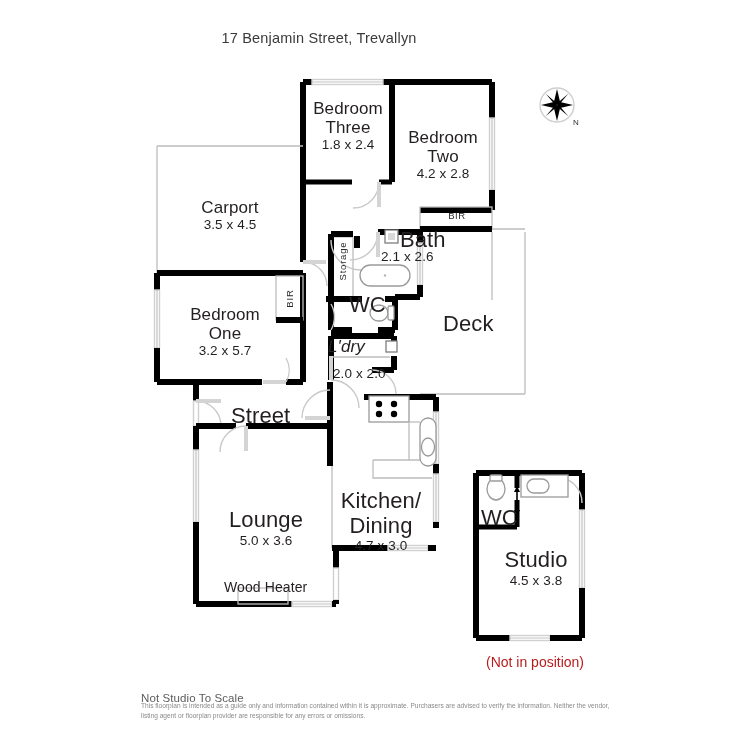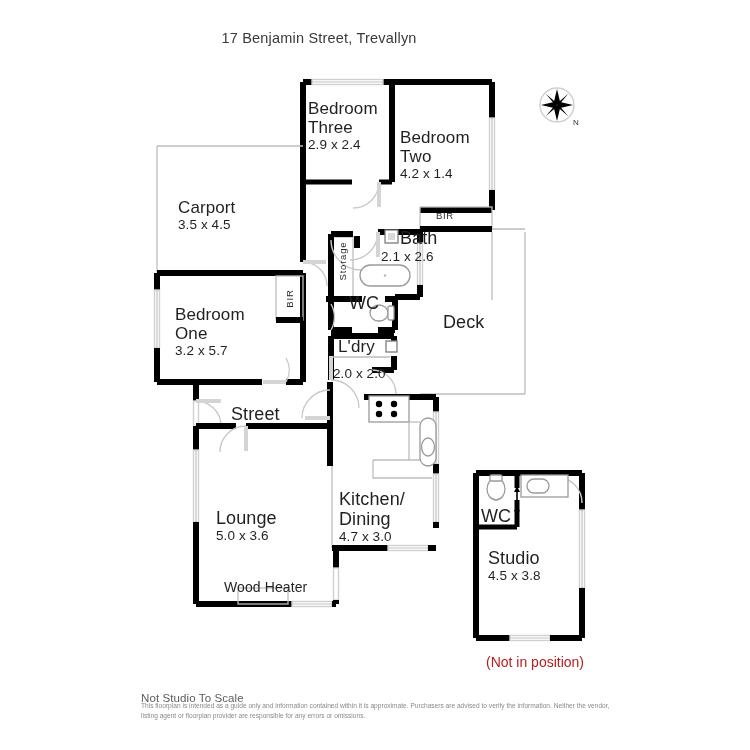--- a/index.html
+++ b/index.html
@@ -12,24 +12,24 @@
   }
   #plan{position:absolute;left:0;top:0;width:750px;height:750px;}
 
   
   .title{
     position:absolute;left:0;top:30px;width:638px;
     text-align:center;font-size:14.5px;letter-spacing:.2px;color:#3a3a3a;
   }
 
   
-  .lbl{position:absolute;line-height:1.12;color:#231f20;
+  .lbl{position:absolute;text-align:center;line-height:1.12;color:#231f20;
        white-space:nowrap;}
   .lbl .nm{font-size:17px;letter-spacing:.1px;}
-  .lbl .nm.big{font-size:18px;}
+  .lbl .nm.big{font-size:22px;}
   .lbl .dim{font-size:13.5px;letter-spacing:.1px;}
   .lbl.sm .nm{font-size:14px;}
   .lbl.tiny{font-size:9.5px;letter-spacing:.6px;color:#2a2a2a;}
   .lbl.left{text-align:left;}
 
   .vert{position:absolute;font-size:9.5px;letter-spacing:.8px;
         transform:rotate(-90deg);transform-origin:center center;color:#2a2a2a;}
 
   
   .footer{position:absolute;left:141px;top:692px;width:470px;}
@@ -305,27 +305,27 @@
       <path d="M-11.3,11.3 L-2.6,1.1 L0,0 L-1.1,2.6 Z"></path>
       <path d="M11.3,11.3 L2.6,1.1 L0,0 L1.1,2.6 Z"></path>
       <path d="M-11.3,-11.3 L-2.6,-1.1 L0,0 L-1.1,-2.6 Z"></path>
     </g>
   </g>
 </svg>
 
 <div class="lbl" style="left:308px;top:99px;width:80px;">
   <div class="nm">Bedroom</div>
   <div class="nm">Three</div>
-  <div class="dim">2.9 x 2.4</div>
+  <div class="dim">1.8 x 2.4</div>
 </div>
 
 <div class="lbl" style="left:400px;top:128px;width:86px;">
   <div class="nm">Bedroom</div>
   <div class="nm">Two</div>
-  <div class="dim">4.2 x 1.4</div>
+  <div class="dim">4.2 x 2.8</div>
 </div>
 
 <div class="lbl" style="left:178px;top:189px;width:104px;margin-top:9px;">
   <div class="nm">Carport</div>
   <div class="dim">3.5 x 4.5</div>
 </div>
 
 <div class="lbl" style="left:175px;top:305px;width:100px;">
   <div class="nm">Bedroom</div>
   <div class="nm">One</div>
@@ -346,21 +346,21 @@
 <div class="vert" style="left:327px;top:260px;width:30px;text-align:center;">Storage</div>
 
 <div class="lbl tiny" style="left:436px;top:211px;width:42px;">BIR</div>
 
 <div class="vert" style="left:272px;top:293px;width:34px;text-align:center;">BIR</div>
 
 <div class="lbl left" style="left:443px;top:312px;">
   <div class="nm big">Deck</div>
 </div>
 
-<div class="lbl left" style="left:338px;top:337px;">
+<div class="lbl left" style="left:328px;top:337px;font-style:italic;">
   <div class="nm">L'dry</div>
 </div>
 <div class="lbl left" style="left:333px;top:358px;margin-top:8px;">
   <div class="dim">2.0 x 2.0</div>
 </div>
 
 <div class="lbl left" style="left:231px;top:404px;">
   <div class="nm big">Street</div>
 </div>
 

